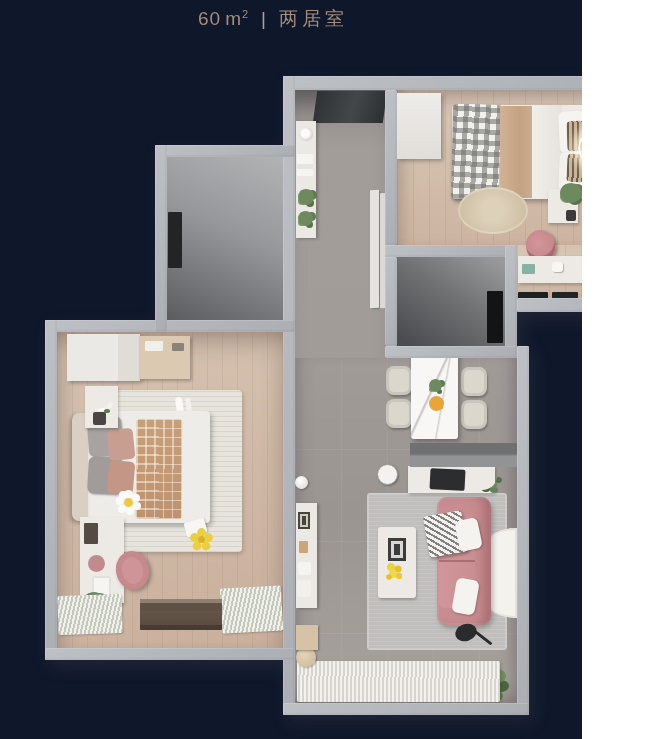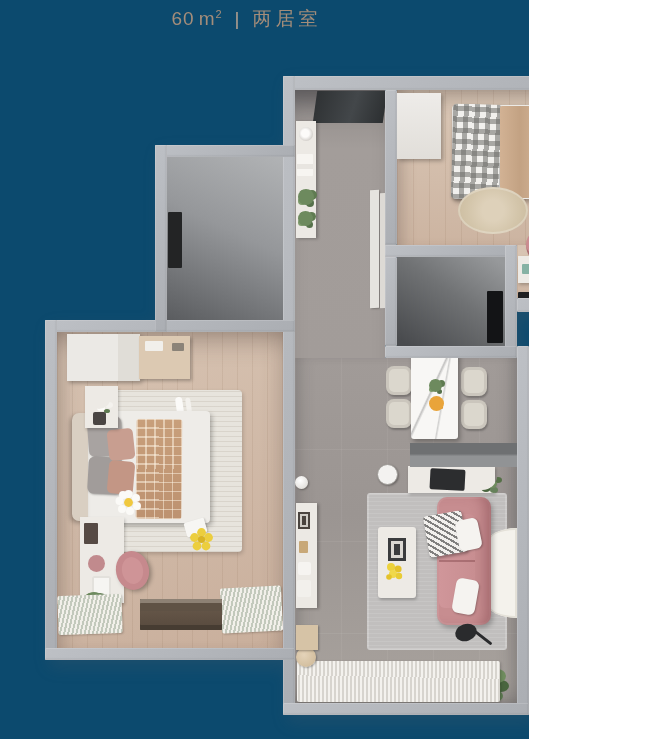--- a/index.html
+++ b/index.html
@@ -1,16 +1,16 @@
 <!DOCTYPE html>
 <html><head>
 <meta charset="utf-8">
 <style>
   html,body{margin:0;padding:0;background:#fff;}
-  .page{position:relative;width:529px;height:739px;background:#0c4a6e;overflow:hidden;
+  .page{position:relative;width:582px;height:739px;background:#0f172a;overflow:hidden;
         font-family:"Liberation Sans",sans-serif;}
   
   .title{position:absolute;left:0;top:6px;width:100%;text-align:center;
          transform:translateX(-18px);color:#a48d7a;font-size:19px;letter-spacing:1px;}
   .title .unit{margin-left:4px;}
   .title sup{font-size:11px;}
   .title .divider{margin:0 12px;color:#b4a090;font-weight:300;}
   .title .type{letter-spacing:4px;}
   
   .plan{position:absolute;left:0;top:0;width:651px;height:739px;

